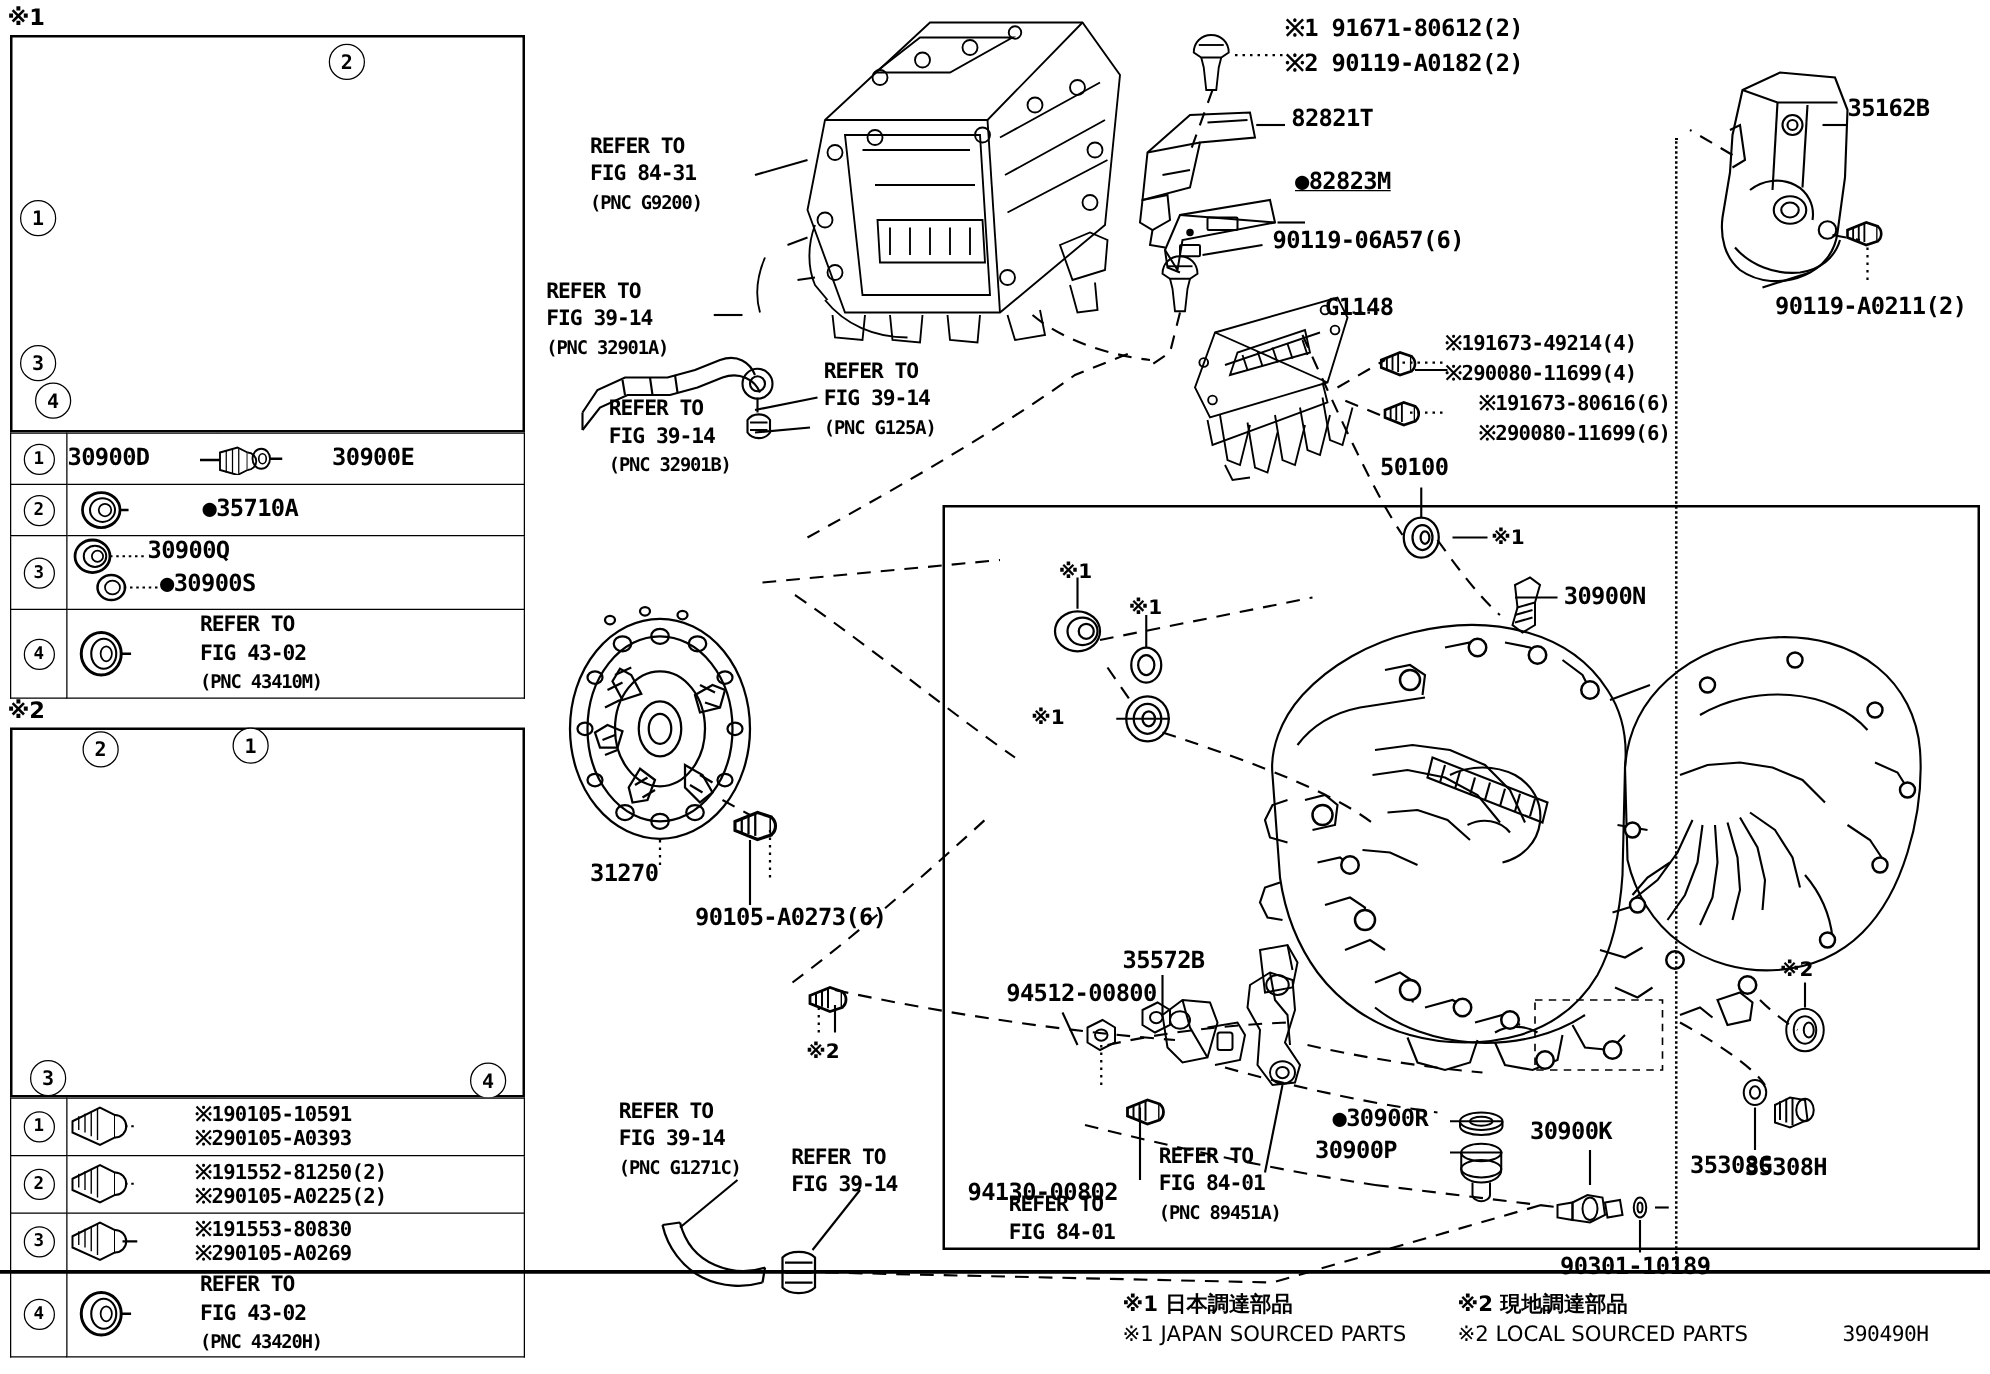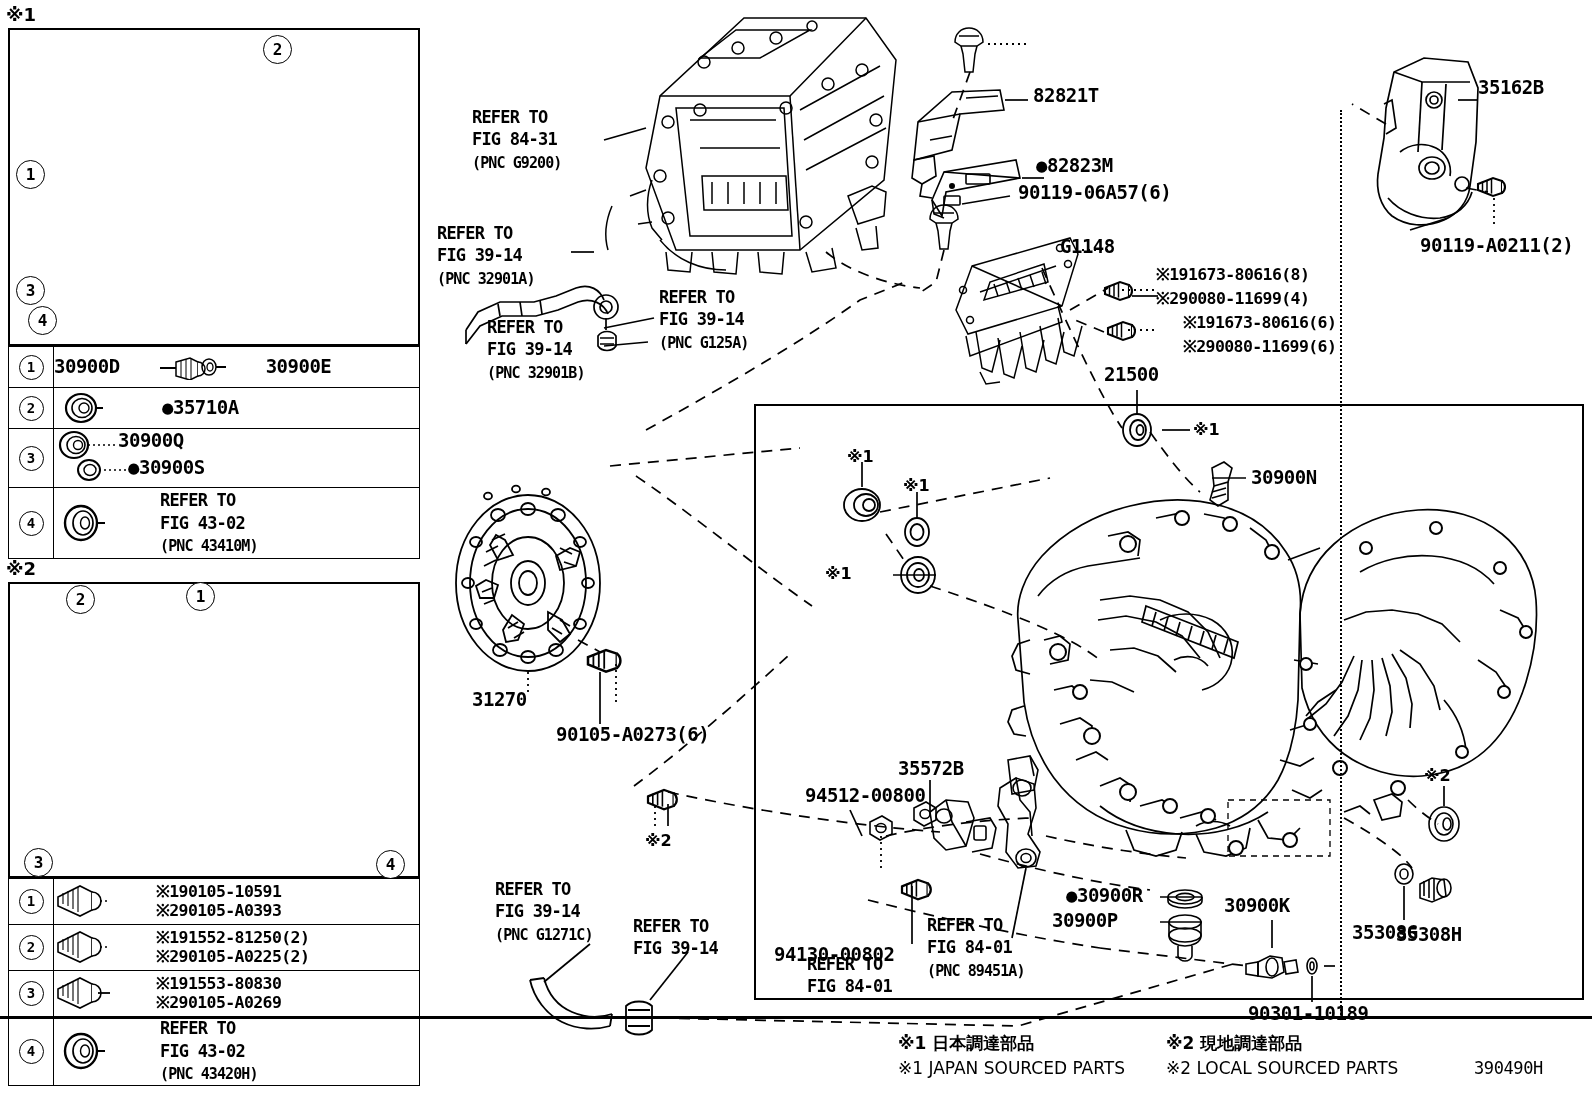--- a/index.html
+++ b/index.html
@@ -986,40 +986,44 @@
     <span>FIG 39-14</span><br>
     <span class="pnc">(PNC G125A)</span>
   </div>
 
   <div class="abs refer" style="left:487px; top:316px;">
     <span>REFER TO</span><br>
     <span>FIG 39-14</span><br>
     <span class="pnc">(PNC 32901B)</span>
   </div>
 
+  <div class="abs pn" style="left:1028px; top:10px; line-height:1.45;">
+    <span>※1 91671-80612(2)</span><br>
+    <span>※2 90119-A0182(2)</span>
+  </div>
 
   <div class="abs pn" style="left:1033px; top:86px;">82821T</div>
 
-  <div class="abs pn" style="left:1036px; top:156px;">●82823M</div>
+  <div class="abs pn" style="left:1036px; top:136px;text-decoration:underline;">●82823M</div>
 
   <div class="abs pn" style="left:1018px; top:183px;">90119-06A57(6)</div>
 
   <div class="abs pn" style="left:1060px; top:237px;">G1148</div>
 
   <div class="abs pn-sm" style="left:1156px; top:263px; line-height:1.45;">
-    <span>※191673-80616(8)</span><br>
+    <span>※191673-49214(4)</span><br>
     <span>※290080-11699(4)</span>
   </div>
 
   <div class="abs pn-sm" style="left:1156px; top:311px; line-height:1.45;margin-left:27px;">
     <span>※191673-80616(6)</span><br>
     <span>※290080-11699(6)</span>
   </div>
 
-  <div class="abs pn" style="left:1104px; top:365px;">21500</div>
+  <div class="abs pn" style="left:1104px; top:365px;">50100</div>
 
   <div class="abs pn" style="left:1251px; top:468px;">30900N</div>
 
   <div class="abs pn" style="left:1478px; top:78px;">35162B</div>
 
   <div class="abs pn" style="left:1420px; top:236px;">90119-A0211(2)</div>
 
   <div class="abs pn" style="left:472px; top:690px;">31270</div>
 
   <div class="abs pn" style="left:556px; top:725px;">90105-A0273(6)</div>

